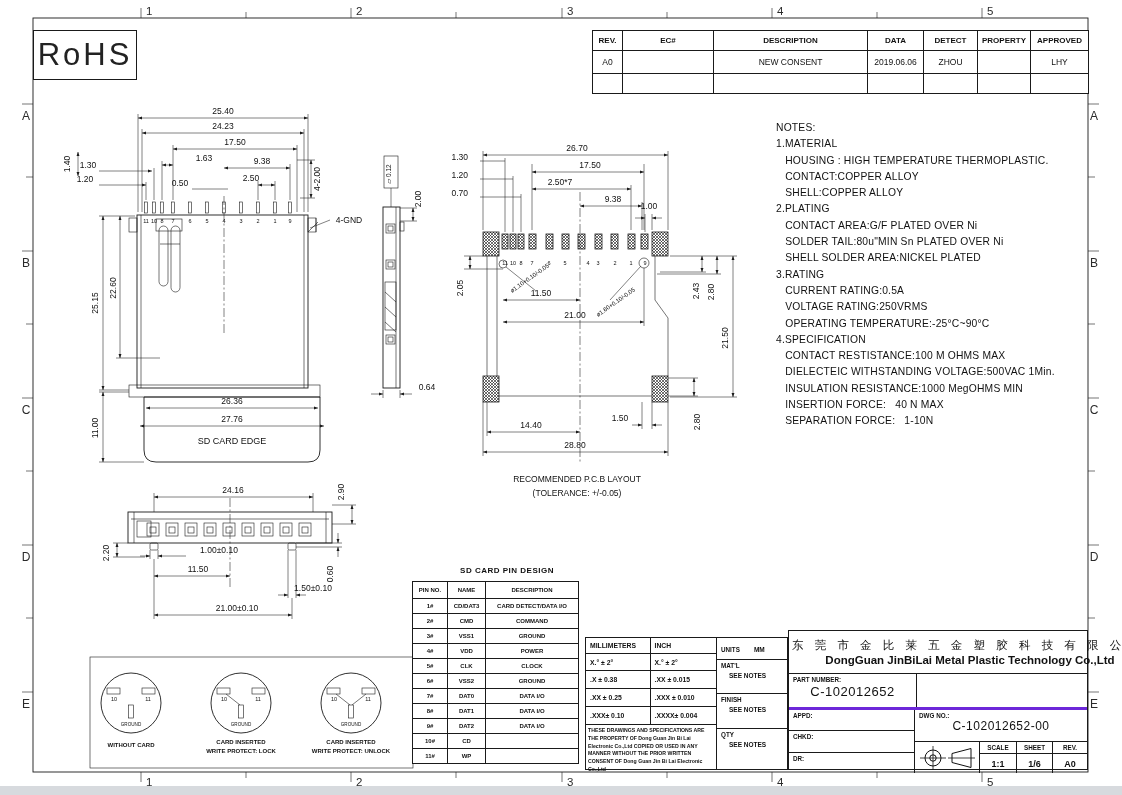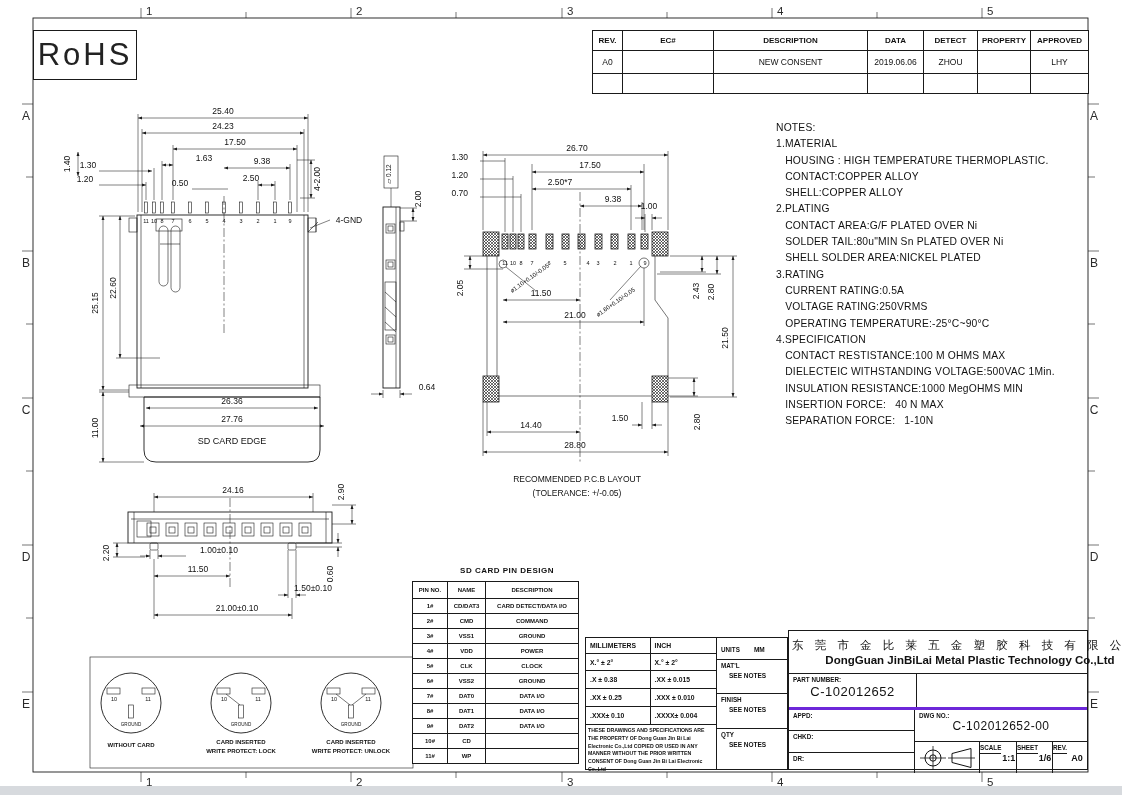--- a/index.html
+++ b/index.html
@@ -61,21 +61,21 @@
   .tival{font-size:10.5px;text-align:center;margin-top:2px;}
   .tbrow3{display:flex;height:63px;}
   .sigcol{width:127px;border-right:1px solid #1a1a1a;display:flex;flex-direction:column;}
   .sigcell{flex:1;border-bottom:1px solid #1a1a1a;}
   .sigcell:last-child{border-bottom:none;}
   .dwgcol{flex:1;display:flex;flex-direction:column;}
   .dwgcell{height:31px;border-bottom:1px solid #1a1a1a;}
   .dwgval{font-size:12px;text-align:center;letter-spacing:0.5px;}
   .ssr{flex:1;display:flex;}
   .projbox{width:64px;border-right:1px solid #1a1a1a;display:flex;align-items:center;justify-content:center;}
-  .ssrcol{display:flex;flex-direction:row;border-right:1px solid #1a1a1a;}
+  .ssrcol{display:flex;flex-direction:column;border-right:1px solid #1a1a1a;}
   .ssrcol:last-child{border-right:none;}
   .ssrhead{font-size:6.3px;font-weight:600;border-bottom:1px solid #1a1a1a;height:11px;display:flex;align-items:center;justify-content:center;}
   .ssrval{flex:1;display:flex;align-items:center;justify-content:center;font-size:9px;font-weight:600;}
   .graybar{left:0;top:786px;width:1122px;height:9px;background:#d7dade;}
 </style>
 </head>
 <body>
 
 <div id="sheet">
 

